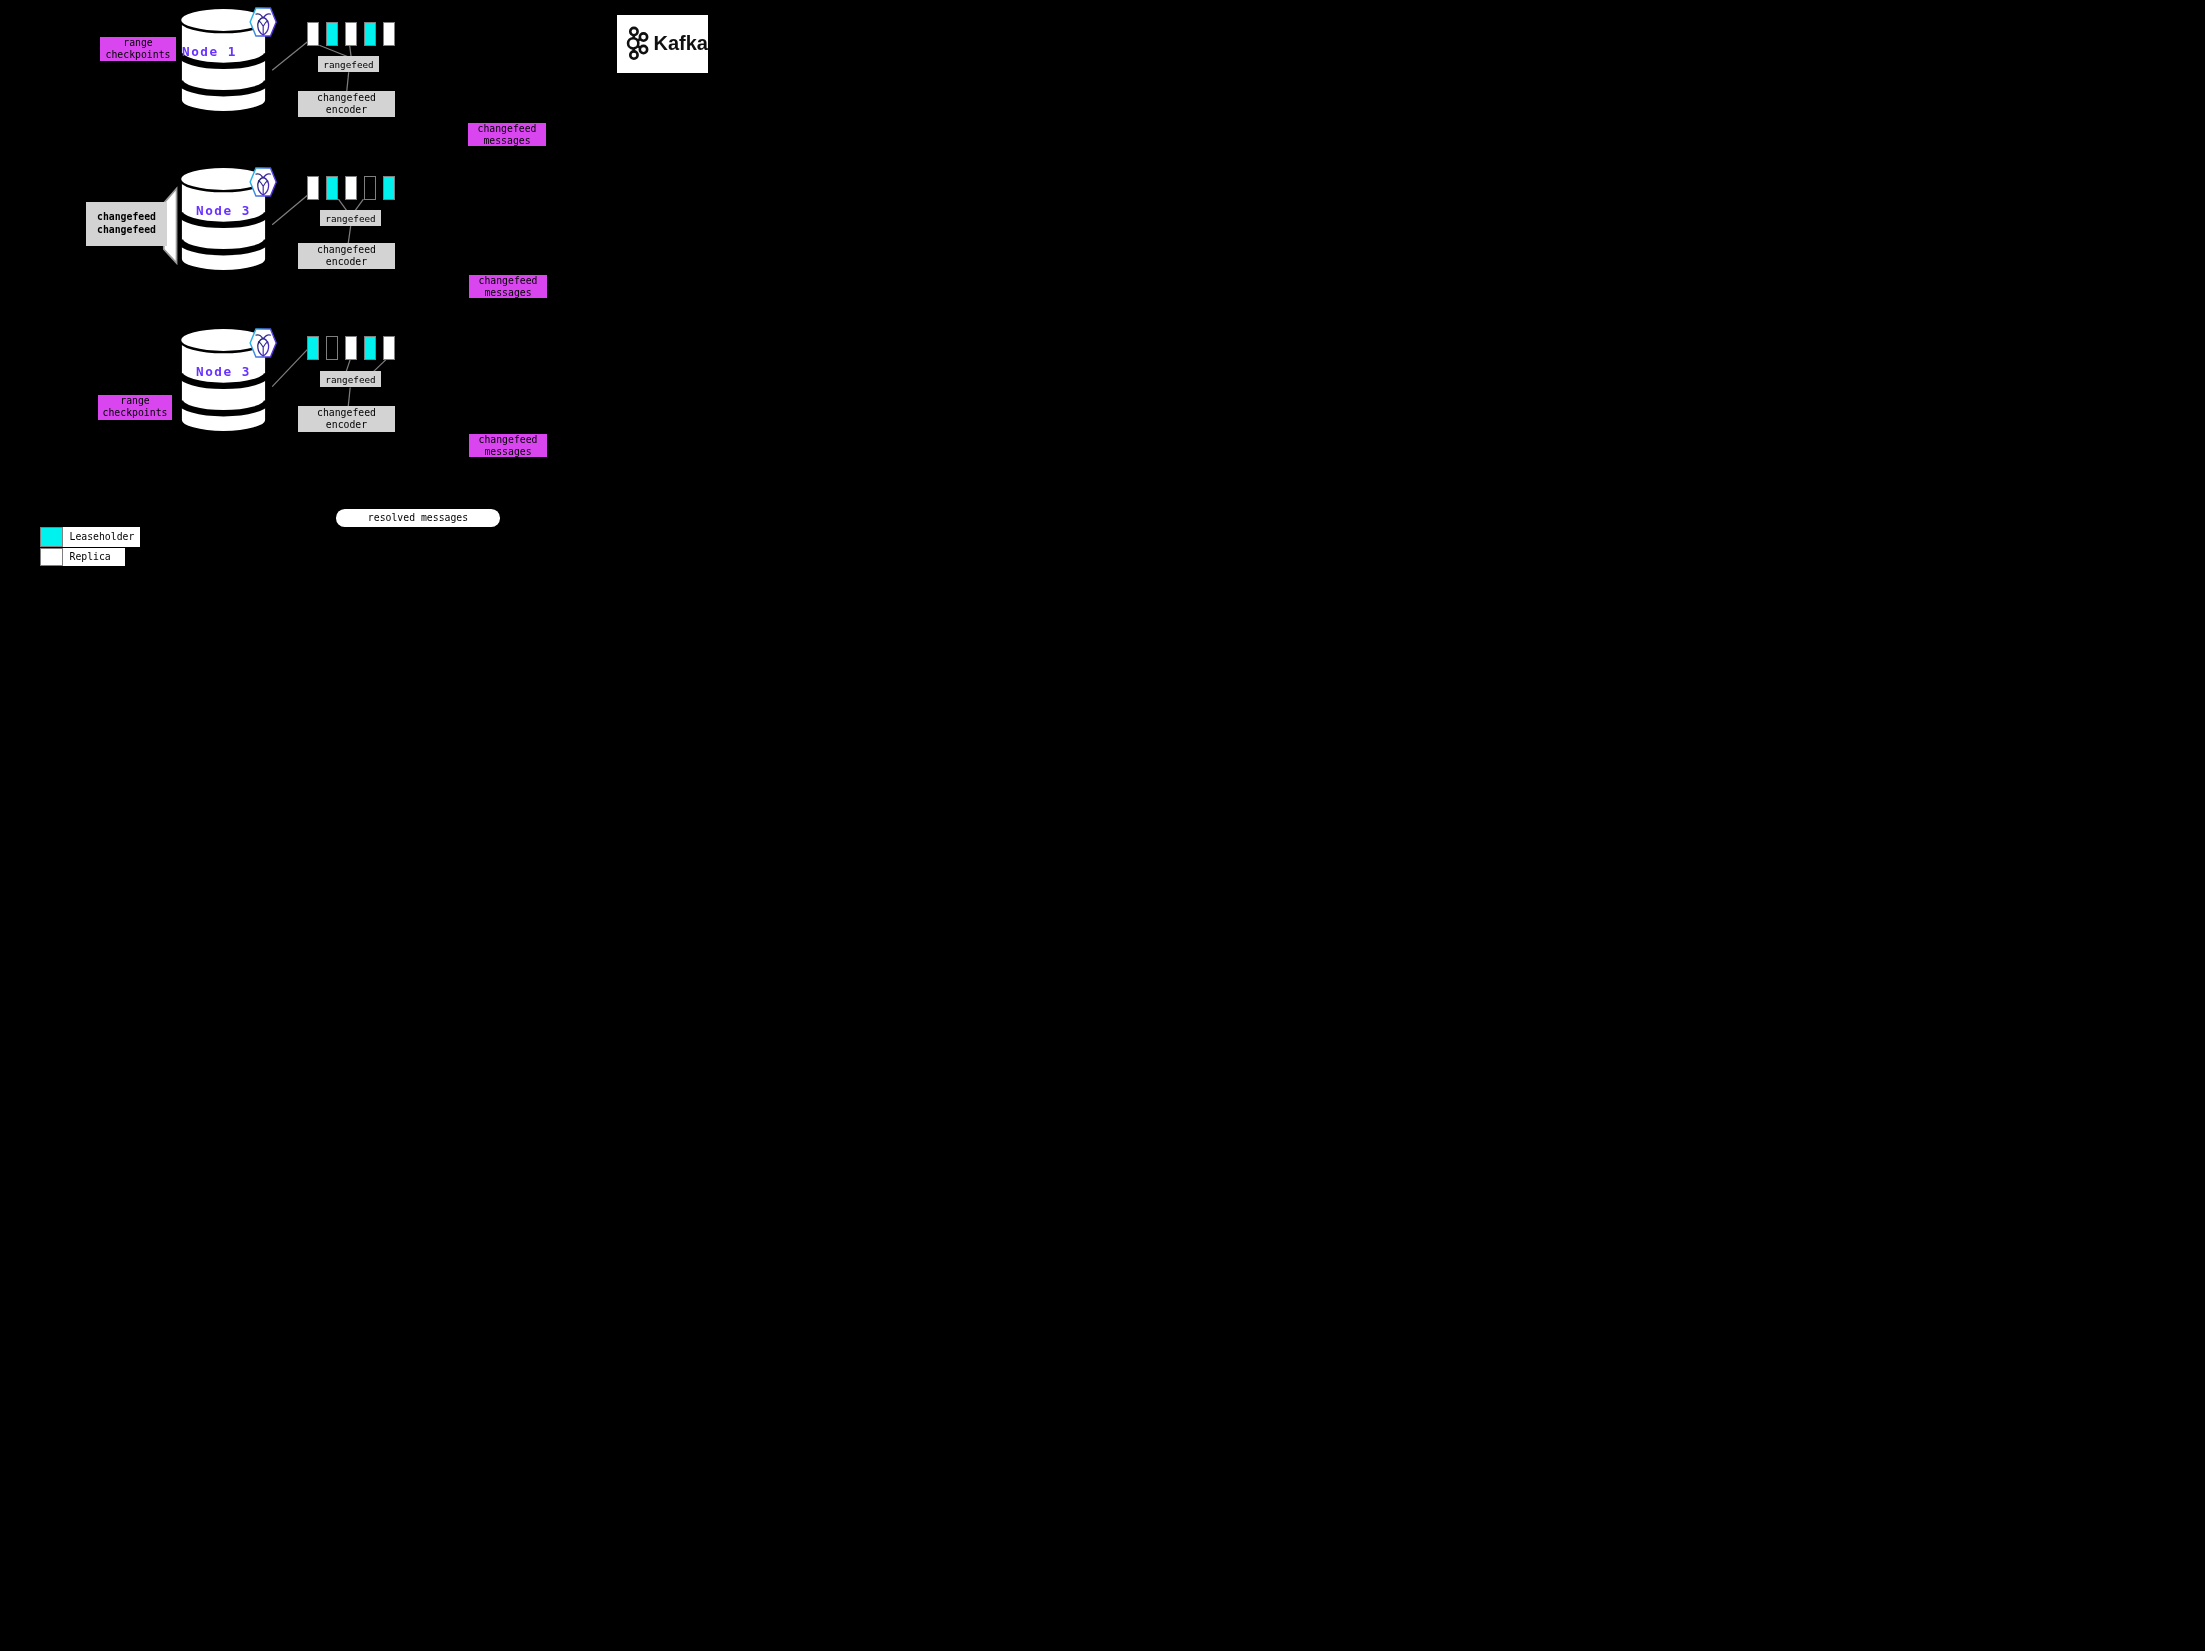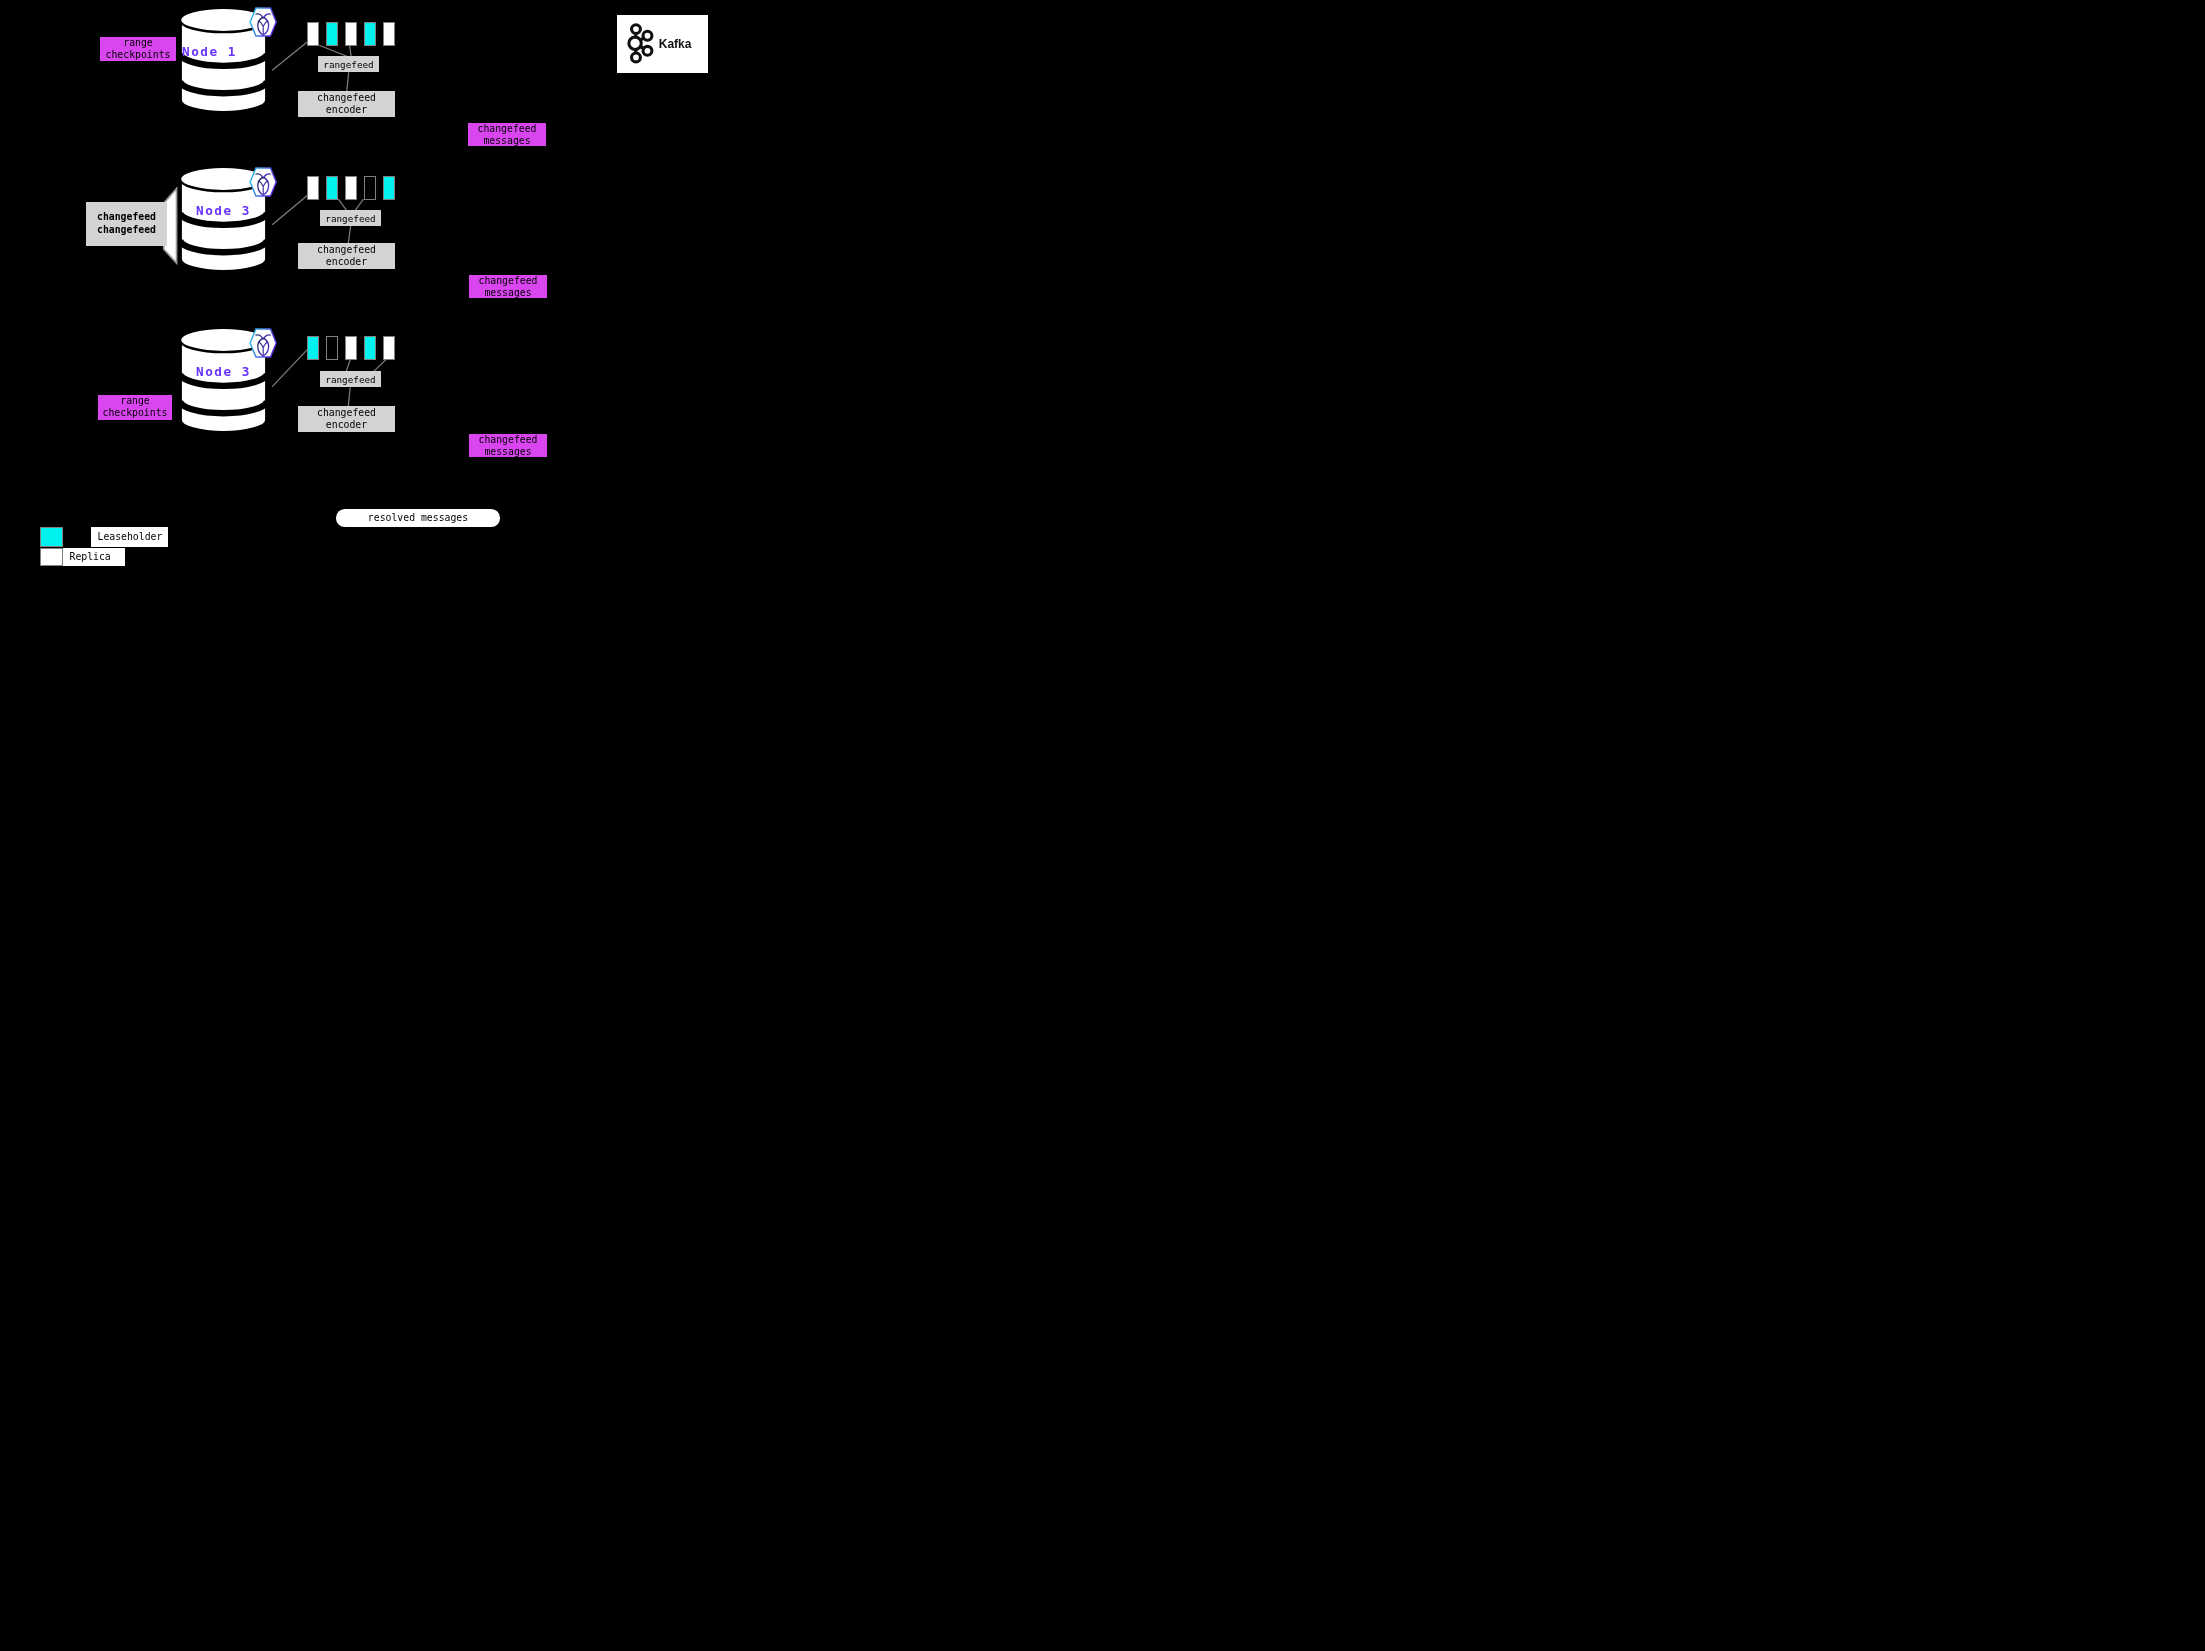--- a/index.html
+++ b/index.html
@@ -193,30 +193,30 @@
         <circle cx="25" cy="47" r="14"></circle>
         <circle cx="27" cy="79" r="10"></circle>
         <circle cx="53" cy="30" r="10"></circle>
         <circle cx="53" cy="64" r="10"></circle>
         <line x1="27" y1="25" x2="26" y2="33"></line>
         <line x1="26" y1="61" x2="27" y2="69"></line>
         <line x1="37" y1="40" x2="44" y2="35"></line>
         <line x1="37" y1="54" x2="44" y2="59"></line>
       </g>
     </svg>
-    <span style="font-family:'Liberation Sans',sans-serif;font-weight:bold;font-size:12px;color:#101010;margin-left:3.9px;">Kafka</span>
+    <span style="font-family:'Liberation Sans',sans-serif;font-weight:bold;font-size:20px;color:#101010;margin-left:3.9px;">Kafka</span>
   </div>
 
   <div class="abs" style="left:336px;top:509px;width:164px;height:17.6px;background:#fff;border-radius:8.8px;
               display:flex;align-items:center;justify-content:center;font-size:9.8px;color:#000;">
     <span>resolved messages</span>
   </div>
 
   <div class="abs" style="left:40px;top:527px;">
-    <div style="display:flex;gap:28px;">
+    <div style="display:flex;">
       <div style="width: 22.6px; height: 19.6px; border: 1.5px solid rgb(127, 127, 127); box-sizing: border-box; background-color: rgb(0, 242, 238);"></div>
       <div class="legend-label" style="width:71px;height:19.6px;">Leaseholder</div>
     </div>
     <div style="display:flex;">
       <div style="width: 22.6px; height: 18.6px; border: 1.5px solid rgb(127, 127, 127); box-sizing: border-box; margin-top: 1px; background-color: rgb(255, 255, 255);"></div>
       <div class="legend-label" style="width:56px;height:18.6px;margin-top:1px;">Replica</div>
     </div>
   </div>
 
 </div>

